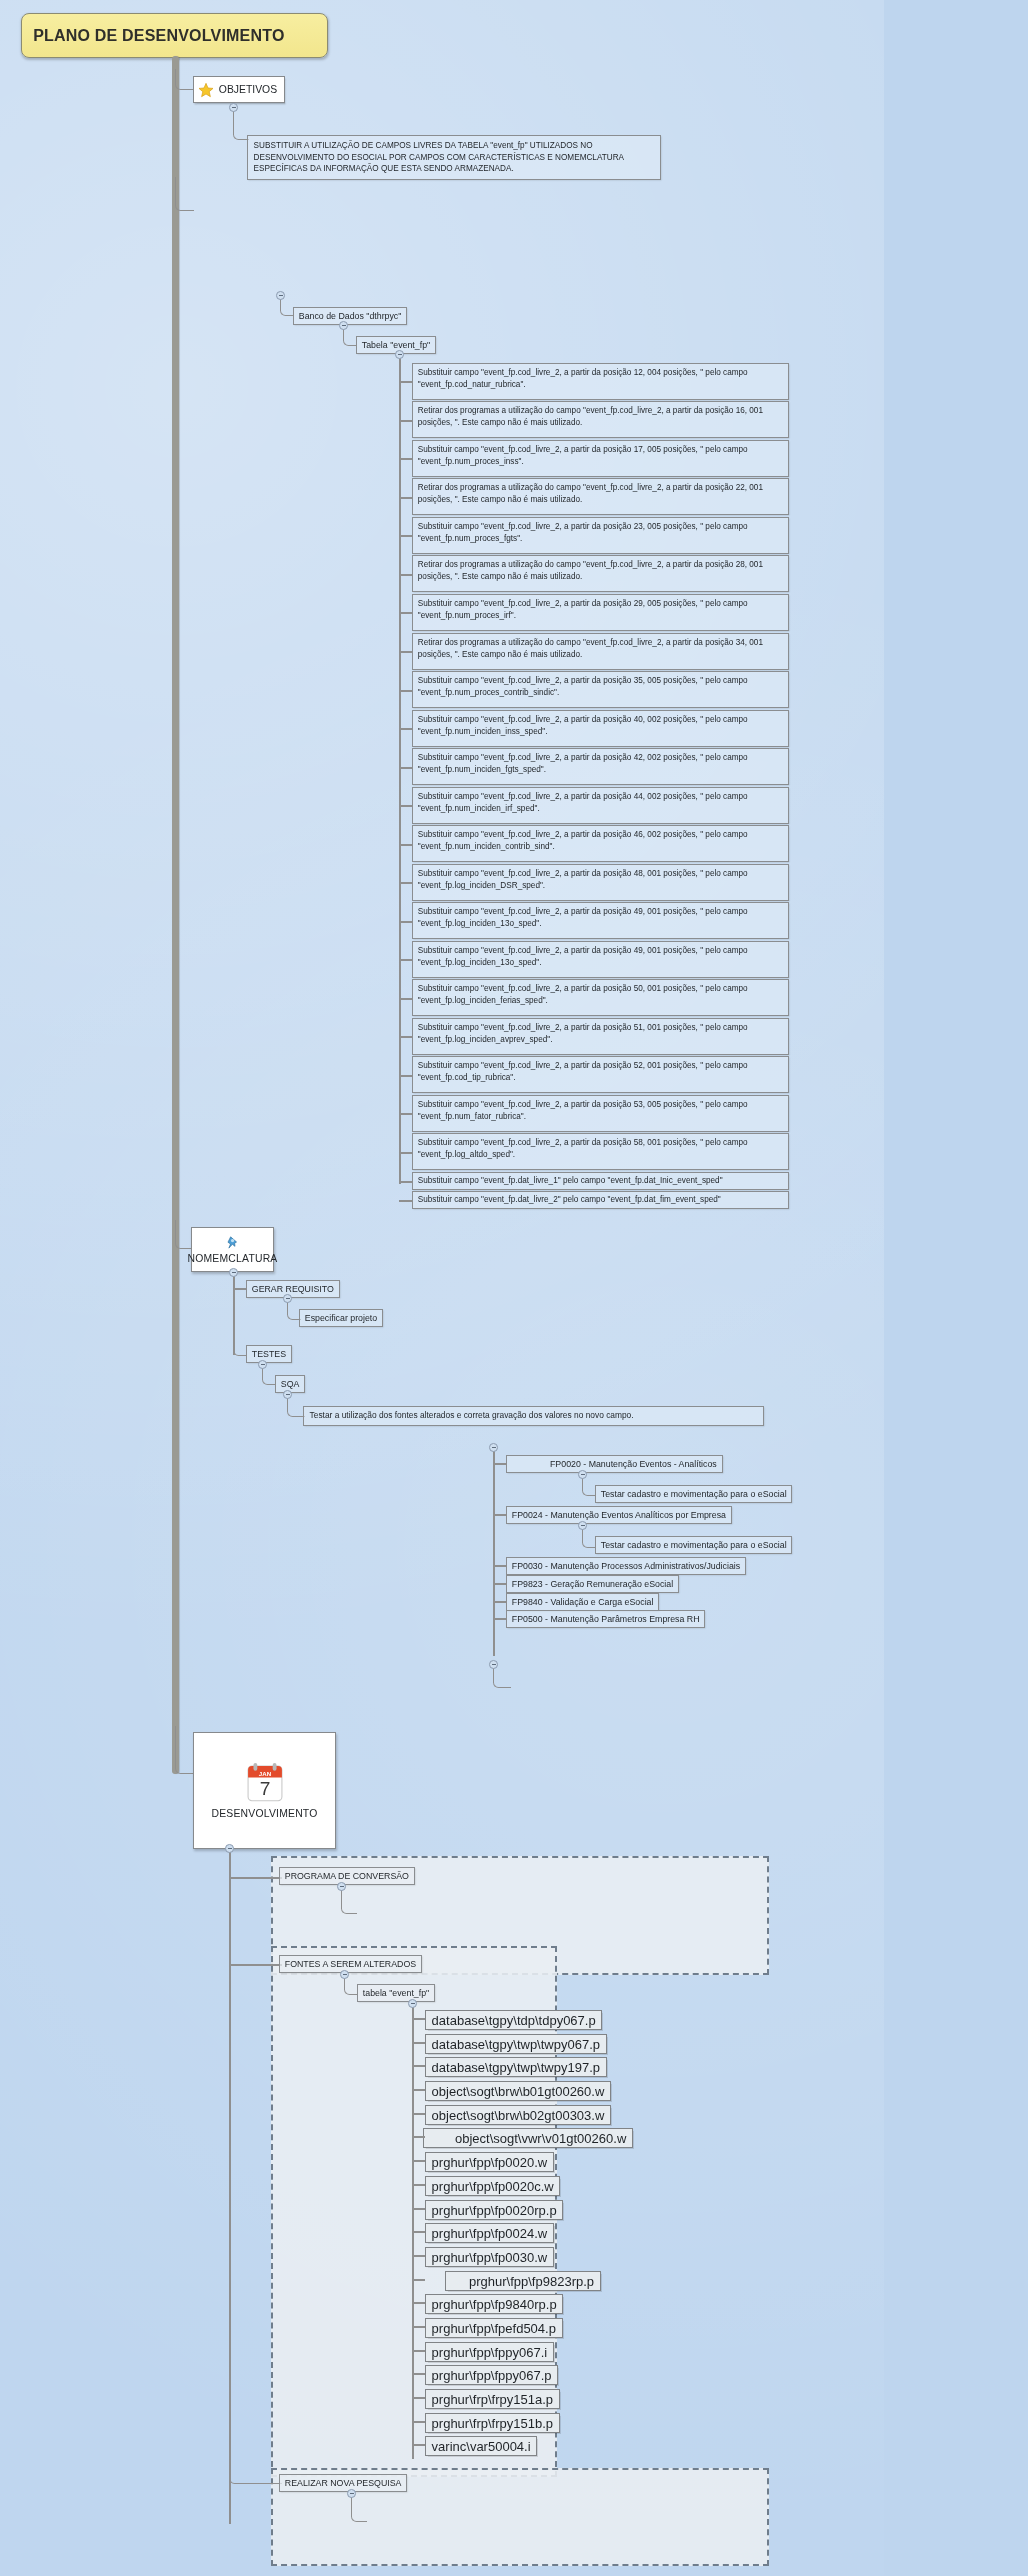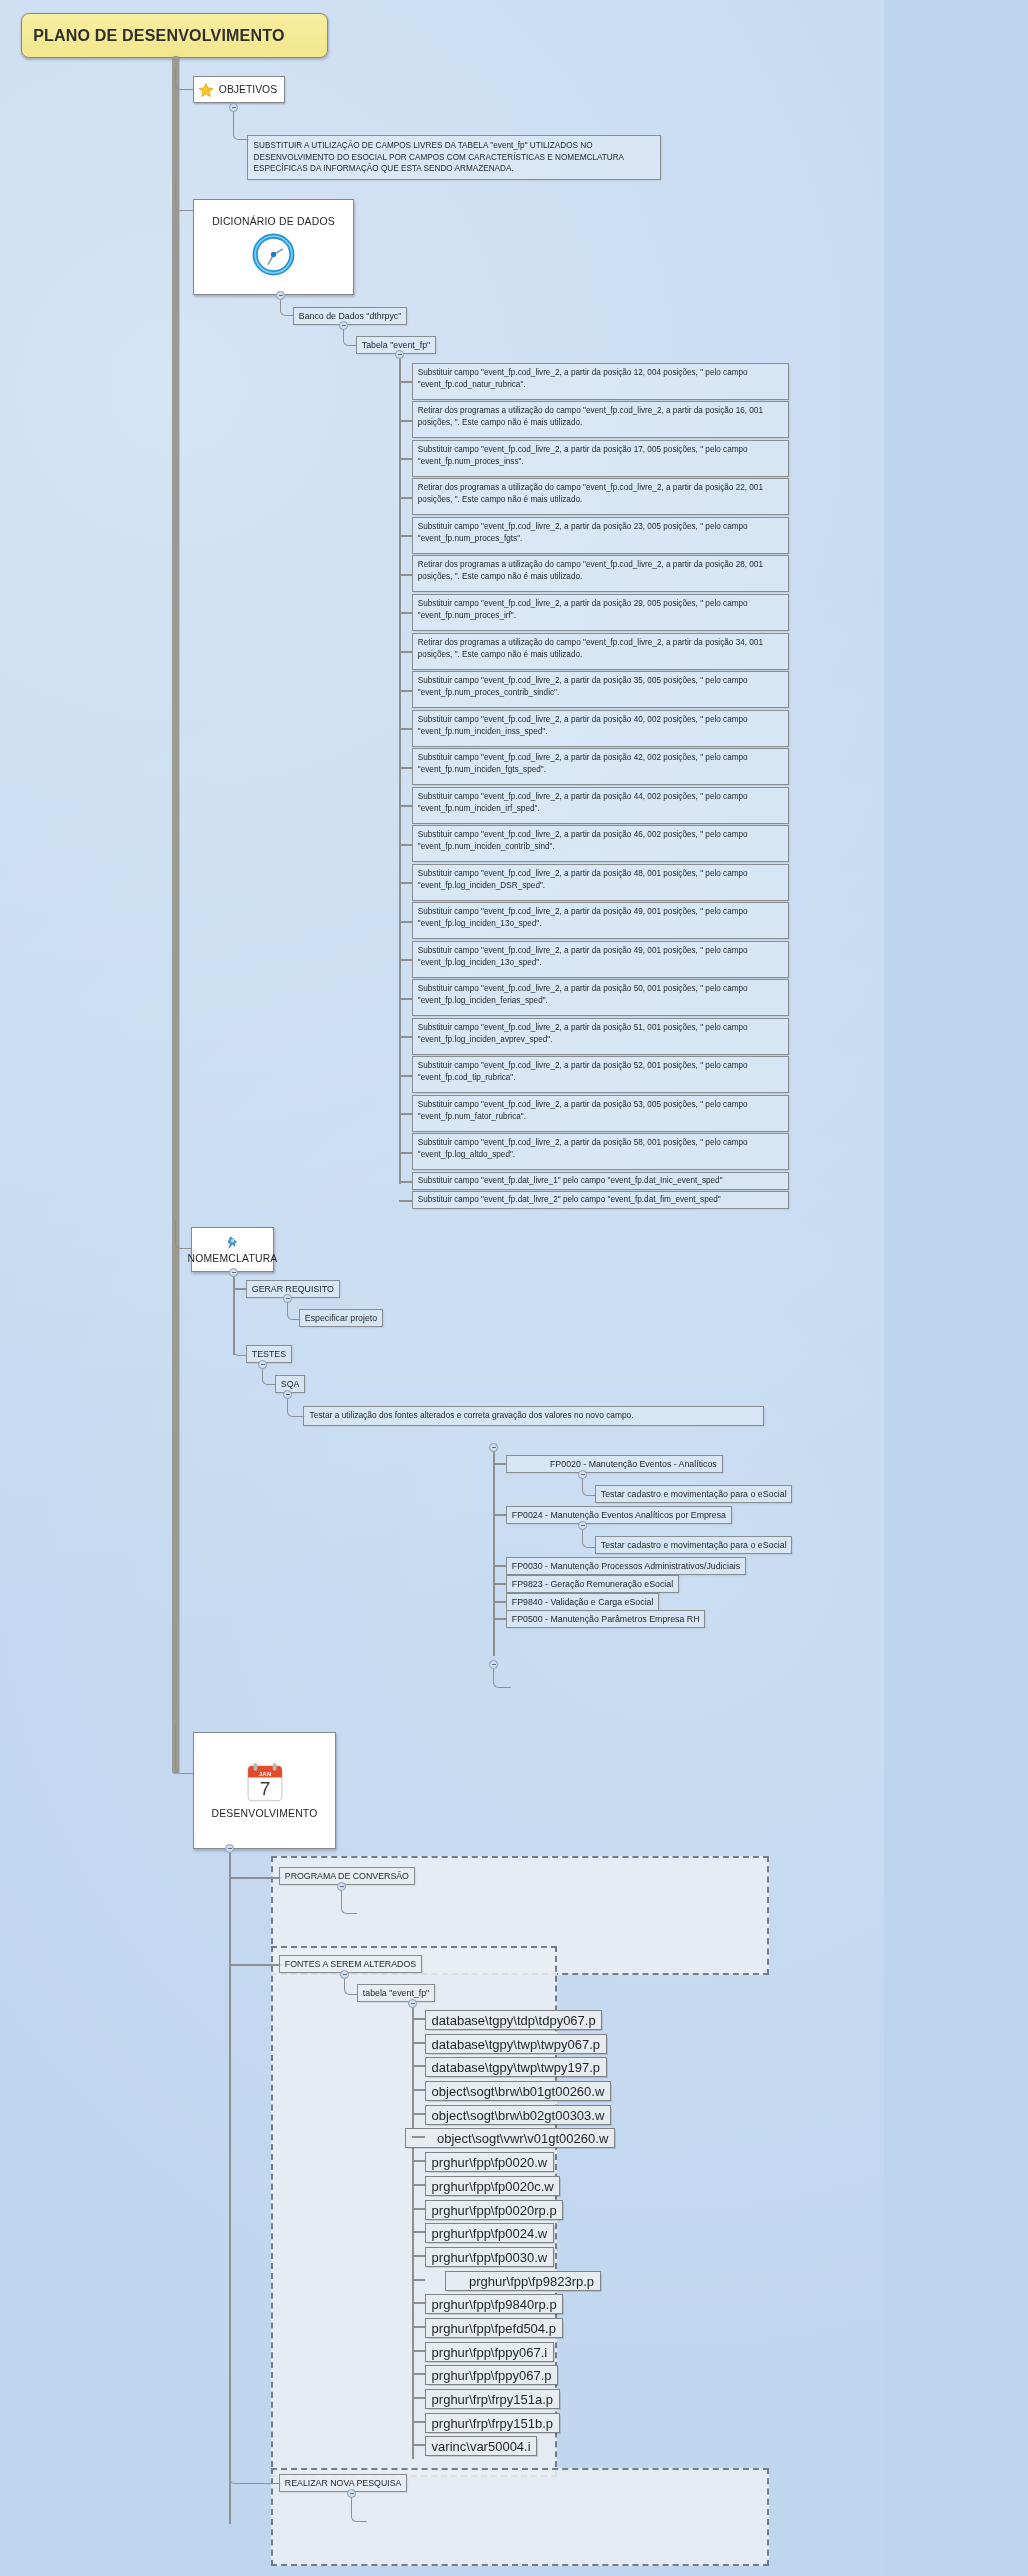--- a/index.html
+++ b/index.html
@@ -167,33 +167,20 @@
 
   <div class="elbow" style="left:233px; top:104px; width:16px; height:36px;"></div>
   <div class="plusnode" style="left:229px; top:103px;"></div>
 
   <div class="box" style="left:247px; top:135px; width:414px; padding:4px 5.6px;">
     <span>SUBSTITUIR A UTILIZAÇÃO DE CAMPOS LIVRES DA TABELA "event_fp" UTILIZADOS NO DESENVOLVIMENTO DO ESOCIAL POR CAMPOS COM CARACTERÍSTICAS E NOMEMCLATURA ESPECÍFICAS DA INFORMAÇÃO QUE ESTA SENDO ARMAZENADA.</span>
   </div>
 
   <div class="elbow" style="left:175px; top:177px; width:19px; height:34px;"></div>
 
-  <div class="bignode" style="left:193px; top:199px; width:161px; height:96px;">
-    <span class="cap">DICIONÁRIO DE DADOS</span>
-    <span class="clock-icon">
-      <svg viewBox="0 0 64 64" width="47" height="47">
-        <circle cx="32" cy="32" r="25" fill="none" stroke="#1d94d6" stroke-width="7"></circle>
-        <circle cx="32" cy="32" r="25" fill="none" stroke="#7fc7ec" stroke-width="2.5"></circle>
-        <circle cx="32" cy="32" r="18" fill="#ffffff"></circle>
-        <line x1="32" y1="32" x2="44" y2="25" stroke="#9aa3ab" stroke-width="2.5" stroke-linecap="round"></line>
-        <line x1="32" y1="32" x2="25" y2="45" stroke="#9aa3ab" stroke-width="2.5" stroke-linecap="round"></line>
-        <circle cx="32" cy="32" r="3.6" fill="#1d7fc0"></circle>
-      </svg>
-    </span>
-  </div>
 
   <div class="plusnode" style="left:276px; top:291px;"></div>
   <div class="elbow" style="left:280px; top:295px; width:14.4px; height:21px;"></div>
 
   <div class="box lbl" style="left:293px; top:307px;">
     <span>Banco de Dados "dthrpyc"</span>
   </div>
 
   <div class="plusnode" style="left:339px; top:321px;"></div>
   <div class="elbow" style="left:343px; top:326px; width:14.4px; height:20px;"></div>
@@ -381,21 +368,21 @@
       <div class="filebox" style="left: 425px; top: 2010px;"><span>database\tgpy\tdp\tdpy067.p</span></div>
       <div class="hline" style="left: 412px; top: 2018px; width: 13px;"></div>
       <div class="filebox" style="left: 425px; top: 2034px;"><span>database\tgpy\twp\twpy067.p</span></div>
       <div class="hline" style="left: 412px; top: 2042px; width: 13px;"></div>
       <div class="filebox" style="left: 425px; top: 2057px;"><span>database\tgpy\twp\twpy197.p</span></div>
       <div class="hline" style="left: 412px; top: 2065px; width: 13px;"></div>
       <div class="filebox" style="left: 425px; top: 2081px;"><span>object\sogt\brw\b01gt00260.w</span></div>
       <div class="hline" style="left: 412px; top: 2089px; width: 13px;"></div>
       <div class="filebox" style="left: 425px; top: 2105px;"><span>object\sogt\brw\b02gt00303.w</span></div>
       <div class="hline" style="left: 412px; top: 2113px; width: 13px;"></div>
-      <div class="filebox" style="left: 405px; top: 2128px; padding-left: 31px;"><span>object\sogt\vwr\v01gt00260.w</span></div>
+      <div class="filebox" style="left: 423px; top: 2128px; padding-left: 31px;"><span>object\sogt\vwr\v01gt00260.w</span></div>
       <div class="hline" style="left: 412px; top: 2136px; width: 13px;"></div>
       <div class="filebox" style="left: 425px; top: 2152px;"><span>prghur\fpp\fp0020.w</span></div>
       <div class="hline" style="left: 412px; top: 2160px; width: 13px;"></div>
       <div class="filebox" style="left: 425px; top: 2176px;"><span>prghur\fpp\fp0020c.w</span></div>
       <div class="hline" style="left: 412px; top: 2184px; width: 13px;"></div>
       <div class="filebox" style="left: 425px; top: 2200px;"><span>prghur\fpp\fp0020rp.p</span></div>
       <div class="hline" style="left: 412px; top: 2208px; width: 13px;"></div>
       <div class="filebox" style="left: 425px; top: 2223px;"><span>prghur\fpp\fp0024.w</span></div>
       <div class="hline" style="left: 412px; top: 2231px; width: 13px;"></div>
       <div class="filebox" style="left: 425px; top: 2247px;"><span>prghur\fpp\fp0030.w</span></div>

